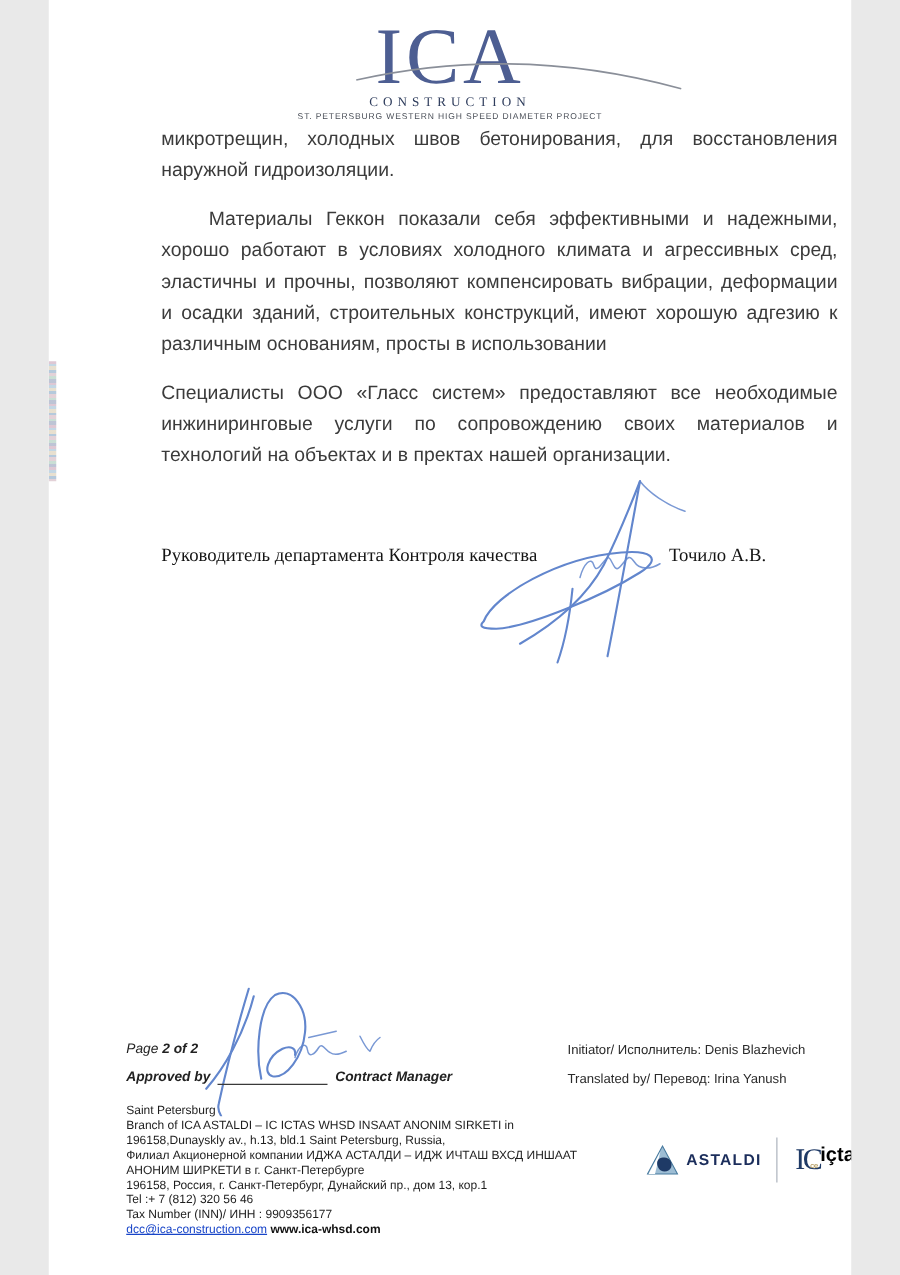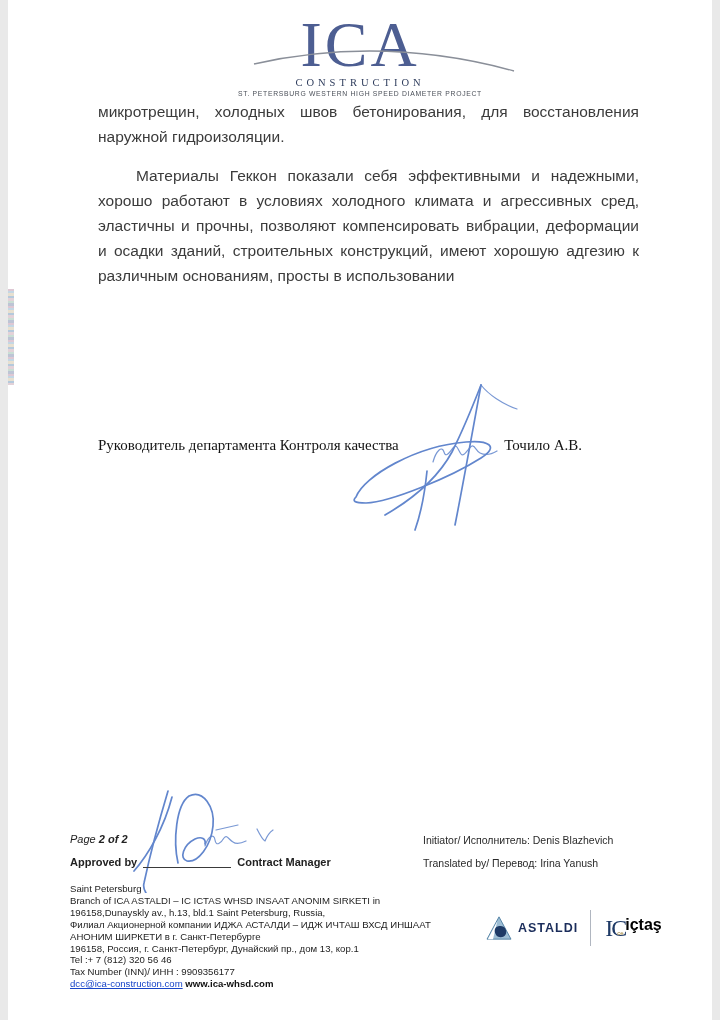--- a/index.html
+++ b/index.html
@@ -1,17 +1,17 @@
 <!DOCTYPE html>
 <html style="--logo-blue: #4d5e92; --signature-blue: #6286cd; --link-blue: #1845c8; --astaldi-navy: #1b2d5b; --text-dark: #3b3b3b;"><head>
 <meta charset="utf-8">
 <style>
   html,body{margin:0;padding:0;background:#e9e9e9;}
   .page{
-    position:relative;width:704px;height:1020px;background:#ffffff;
+    position:relative;width:642px;height:1020px;background:#ffffff;
     margin:0 auto;overflow:hidden;
     font-family:"Liberation Sans",sans-serif;color:var(--text-dark,#3b3b3b);
   }
   
   .edge-strip{
     position:absolute;left:0;top:289px;width:6px;height:96px;
     background:repeating-linear-gradient(180deg,
       rgba(216,190,204,.85) 0 2px, rgba(185,208,224,.85) 2px 4px,
       rgba(226,216,196,.8) 4px 7px, rgba(168,192,214,.85) 7px 9px,
       rgba(220,198,206,.8) 9px 12px, rgba(188,214,202,.8) 12px 14px,
@@ -50,21 +50,21 @@
   .signature-main{position:absolute;left:328px;top:378px;}
   .sig-stroke{fill:none;stroke:var(--signature-blue,#6286cd);stroke-width:1.7;
     stroke-linecap:round;stroke-linejoin:round;}
   .sig-stroke.thin{stroke-width:1.2;opacity:.85;}
   
   .signature-footer{position:absolute;left:118px;top:783px;}
   .page-label{position:absolute;left:62px;top:833px;font-size:11px;font-style:italic;color:#222;}
   .page-label .num{font-weight:bold;}
   .approved-row{
     position:absolute;left:62px;top:856px;display:flex;align-items:flex-end;
-    font-size:11px;font-weight:bold;color:#222;
+    font-size:11px;font-style:italic;font-weight:bold;color:#222;
   }
   .sig-line{display:inline-block;width:88px;border-bottom:1.2px solid #3a3a3a;
     height:11px;margin:0 6px;}
   .right-meta{position:absolute;left:415px;top:834px;font-size:10.5px;
     color:#2a2a2a;}
   .right-meta .meta-line{margin-bottom:11px;}
   .address{position:absolute;left:62px;top:883px;font-size:9.6px;
     line-height:11.9px;color:#1d1d1d;}
   .address a{color:var(--link-blue,#1845c8);text-decoration:underline;}
   .address .site{font-weight:bold;color:#111;}
@@ -91,20 +91,21 @@
   <div class="ica-text">ICA</div>
   <svg class="logo-arc" width="290" height="50" viewBox="0 0 290 50">
     <path d="M 18 34 Q 147 5 278 41" fill="none" stroke="#8a8f99" stroke-width="1.4"></path>
   </svg>
   <div class="logo-construction">CONSTRUCTION</div>
   <div class="logo-project">ST. PETERSBURG WESTERN HIGH SPEED DIAMETER PROJECT</div>
 
   <div class="body-text">
     <p>микротрещин, холодных швов бетонирования, для восстановления наружной гидроизоляции.</p>
     <p class="indent">Материалы Геккон показали себя эффективными и надежными, хорошо работают в условиях холодного климата и агрессивных сред, эластичны и прочны, позволяют компенсировать вибрации, деформации и осадки зданий, строительных конструкций, имеют хорошую адгезию к различным основаниям, просты в использовании</p>
+    <p>Специалисты ООО «Гласс систем» предоставляют все необходимые инжиниринговые услуги по сопровождению своих материалов и технологий на объектах и в пректах нашей организации.</p>
   </div>
 
   <div class="sign-row">
     <span>Руководитель департамента Контроля качества</span>
     <span>Точило А.В.</span>
   </div>
 
   <svg class="signature-main" width="190" height="155" viewBox="0 0 190 155">
     <path class="sig-stroke" d="M 119 147 C 126 112, 139 40, 145 7"></path>
     <path class="sig-stroke" d="M 145 7 C 136 30, 124 58, 116 74 C 104 96, 82 118, 49 137"></path>

